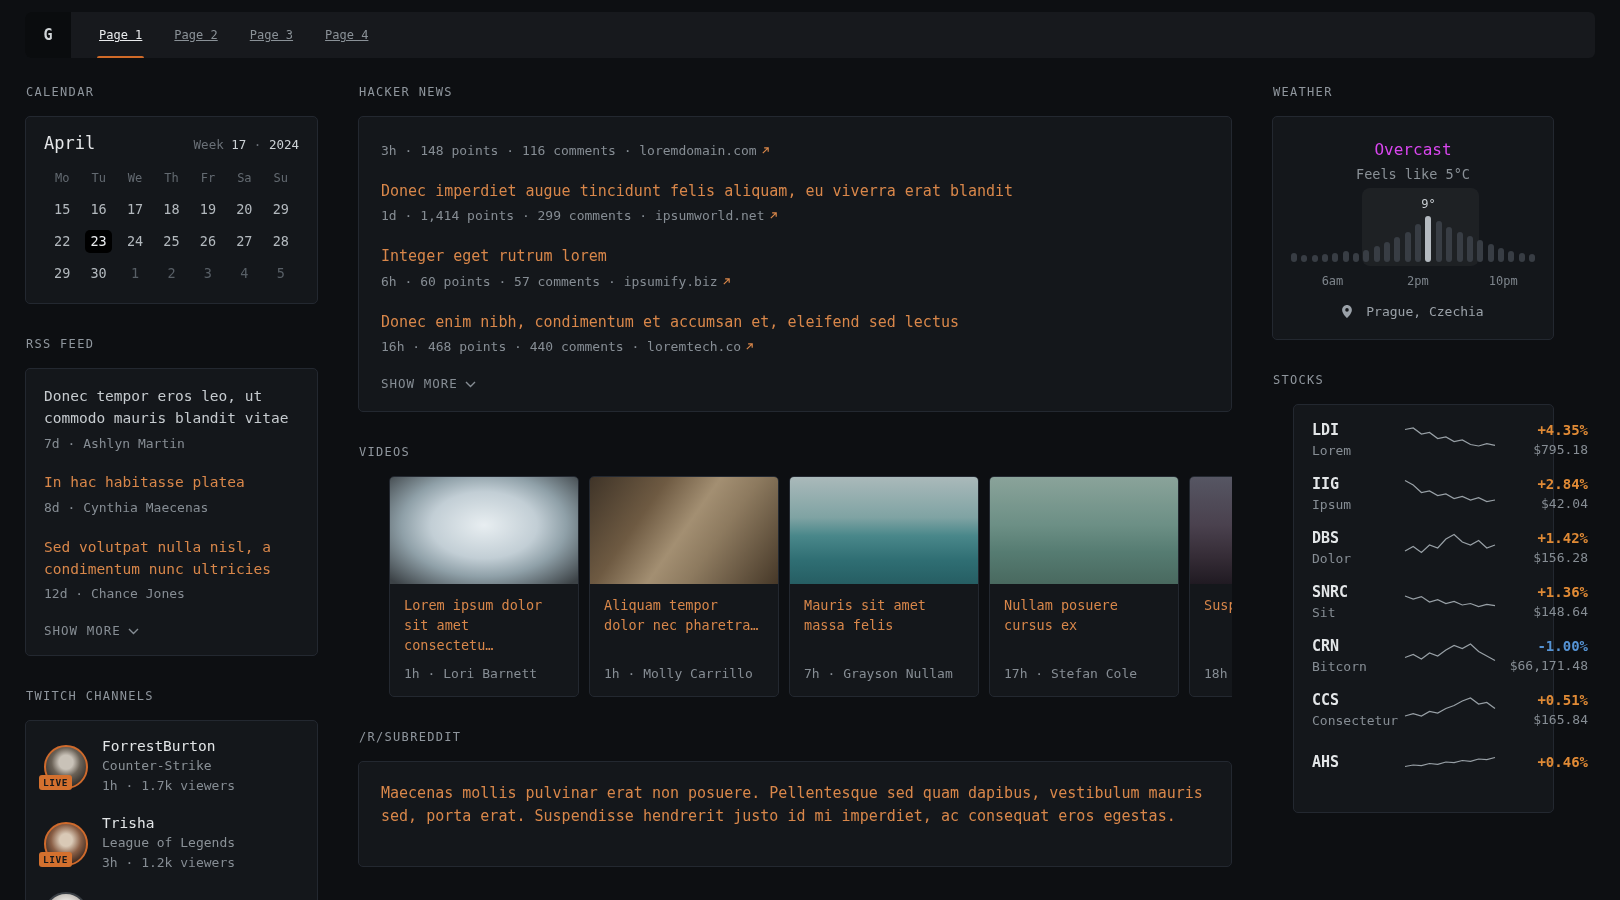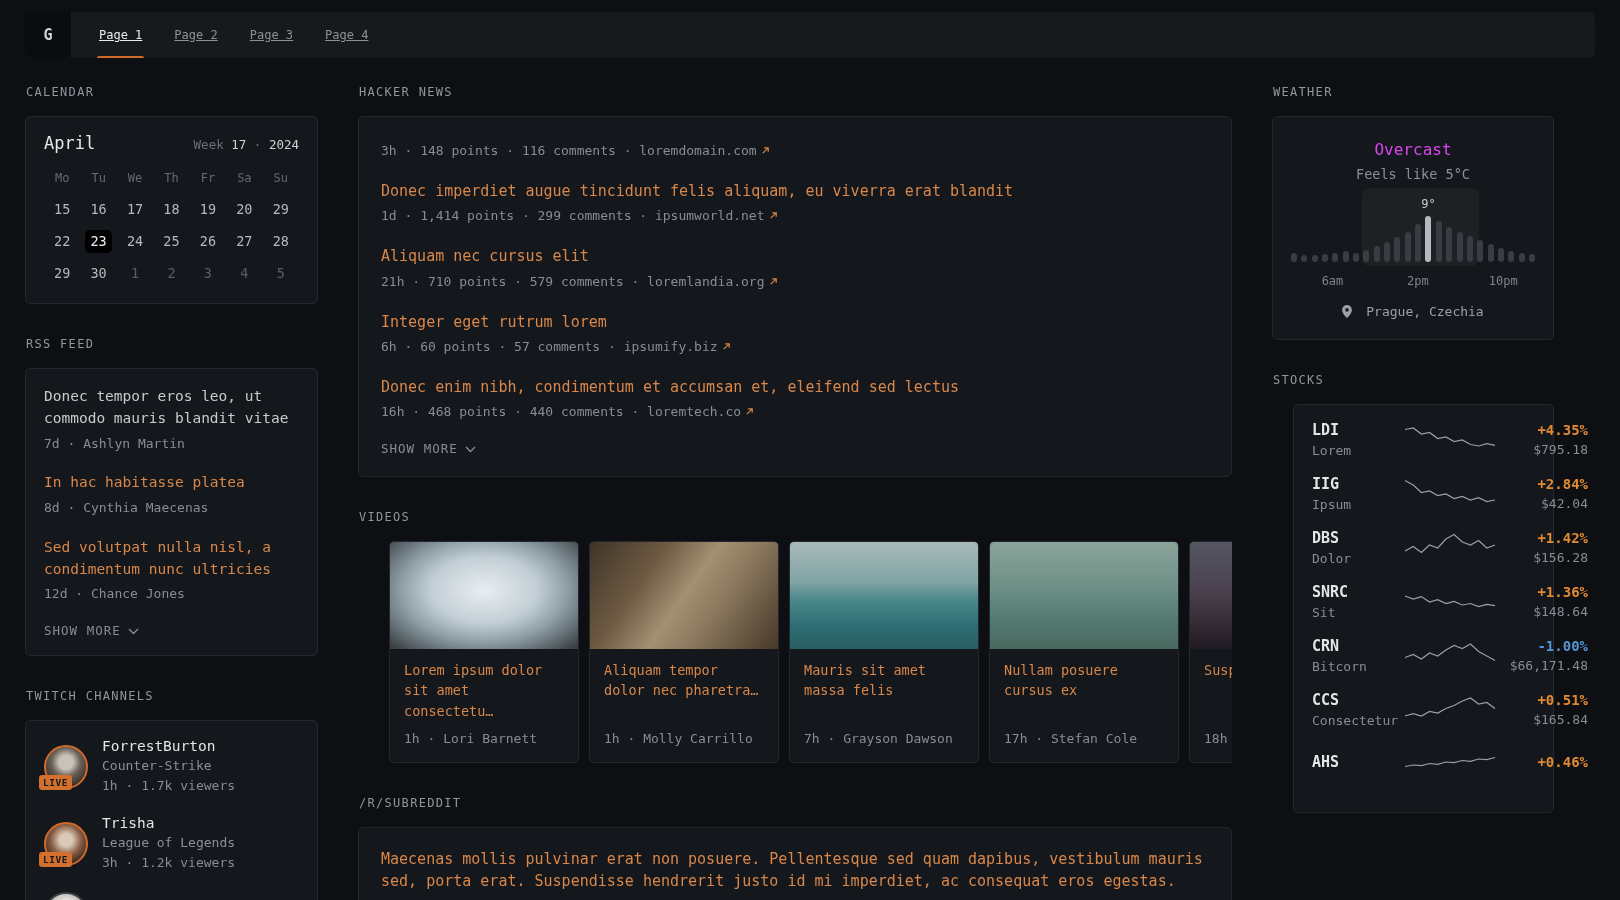--- a/index.html
+++ b/index.html
@@ -275,26 +275,20 @@
                       <path d="M2 8 L8 2 M3.5 2 H8 V6.5" stroke="currentColor" fill="none" stroke-width="1.3"></path>
                     </svg></span></span></div>
             </div>
             <div class="feed-item">
               <div class="hn-title">Donec imperdiet augue tincidunt felis aliquam, eu viverra erat blandit</div>
               <div class="meta">1d · 1,414 points · 299 comments · <span class="domain">ipsumworld.net<span class="ext"><svg width="9" height="9" viewBox="0 0 10 10" style="margin-left:3px">
                       <path d="M2 8 L8 2 M3.5 2 H8 V6.5" stroke="currentColor" fill="none" stroke-width="1.3"></path>
                     </svg></span></span></div>
             </div>
             <div class="feed-item">
-              <div class="hn-title">Aliquam nec cursus elit</div>
-              <div class="meta">21h · 710 points · 579 comments · <span class="domain">loremlandia.org<span class="ext"><svg width="9" height="9" viewBox="0 0 10 10" style="margin-left:3px">
-                      <path d="M2 8 L8 2 M3.5 2 H8 V6.5" stroke="currentColor" fill="none" stroke-width="1.3"></path>
-                    </svg></span></span></div>
-            </div>
-            <div class="feed-item">
               <div class="hn-title">Integer eget rutrum lorem</div>
               <div class="meta">6h · 60 points · 57 comments · <span class="domain">ipsumify.biz<span class="ext"><svg width="9" height="9" viewBox="0 0 10 10" style="margin-left:3px">
                       <path d="M2 8 L8 2 M3.5 2 H8 V6.5" stroke="currentColor" fill="none" stroke-width="1.3"></path>
                     </svg></span></span></div>
             </div>
             <div class="feed-item">
               <div class="hn-title">Donec enim nibh, condimentum et accumsan et, eleifend sed lectus</div>
               <div class="meta">16h · 468 points · 440 comments · <span class="domain">loremtech.co<span class="ext"><svg width="9" height="9" viewBox="0 0 10 10" style="margin-left:3px">
                       <path d="M2 8 L8 2 M3.5 2 H8 V6.5" stroke="currentColor" fill="none" stroke-width="1.3"></path>
                     </svg></span></span></div>
@@ -318,21 +312,21 @@
             <div class="meta vmeta">1h · Lori Barnett</div>
           </div>
           <div class="vcard card">
             <div class="thumb" style="background: linear-gradient(125deg, rgb(63, 52, 40) 0%, rgb(110, 90, 66) 30%, rgb(163, 143, 114) 50%, rgb(141, 122, 95) 65%, rgb(70, 56, 40) 100%);"></div>
             <div class="vtitle">Aliquam tempor dolor nec pharetra…</div>
             <div class="meta vmeta">1h · Molly Carrillo</div>
           </div>
           <div class="vcard card">
             <div class="thumb" style="background: linear-gradient(rgb(170, 185, 186) 0%, rgb(127, 163, 163) 38%, rgb(73, 135, 138) 55%, rgb(47, 110, 115) 78%, rgb(38, 94, 99) 100%);"></div>
             <div class="vtitle">Mauris sit amet massa felis</div>
-            <div class="meta vmeta">7h · Grayson Dawson</div>
+            <div class="meta vmeta">7h · Grayson Nullam</div>
           </div>
           <div class="vcard card">
             <div class="thumb" style="background: linear-gradient(rgb(138, 163, 154) 0%, rgb(108, 143, 133) 45%, rgb(86, 124, 114) 70%, rgb(73, 105, 95) 100%);"></div>
             <div class="vtitle">Nullam posuere cursus ex</div>
             <div class="meta vmeta">17h · Stefan Cole</div>
           </div>
           <div class="vcard card">
             <div class="thumb" style="background: linear-gradient(rgb(86, 86, 99) 0%, rgb(74, 65, 78) 45%, rgb(53, 44, 54) 75%, rgb(32, 26, 34) 100%);"></div>
             <div class="vtitle">Suspendisse diam</div>
             <div class="meta vmeta">18h · Tara</div>

